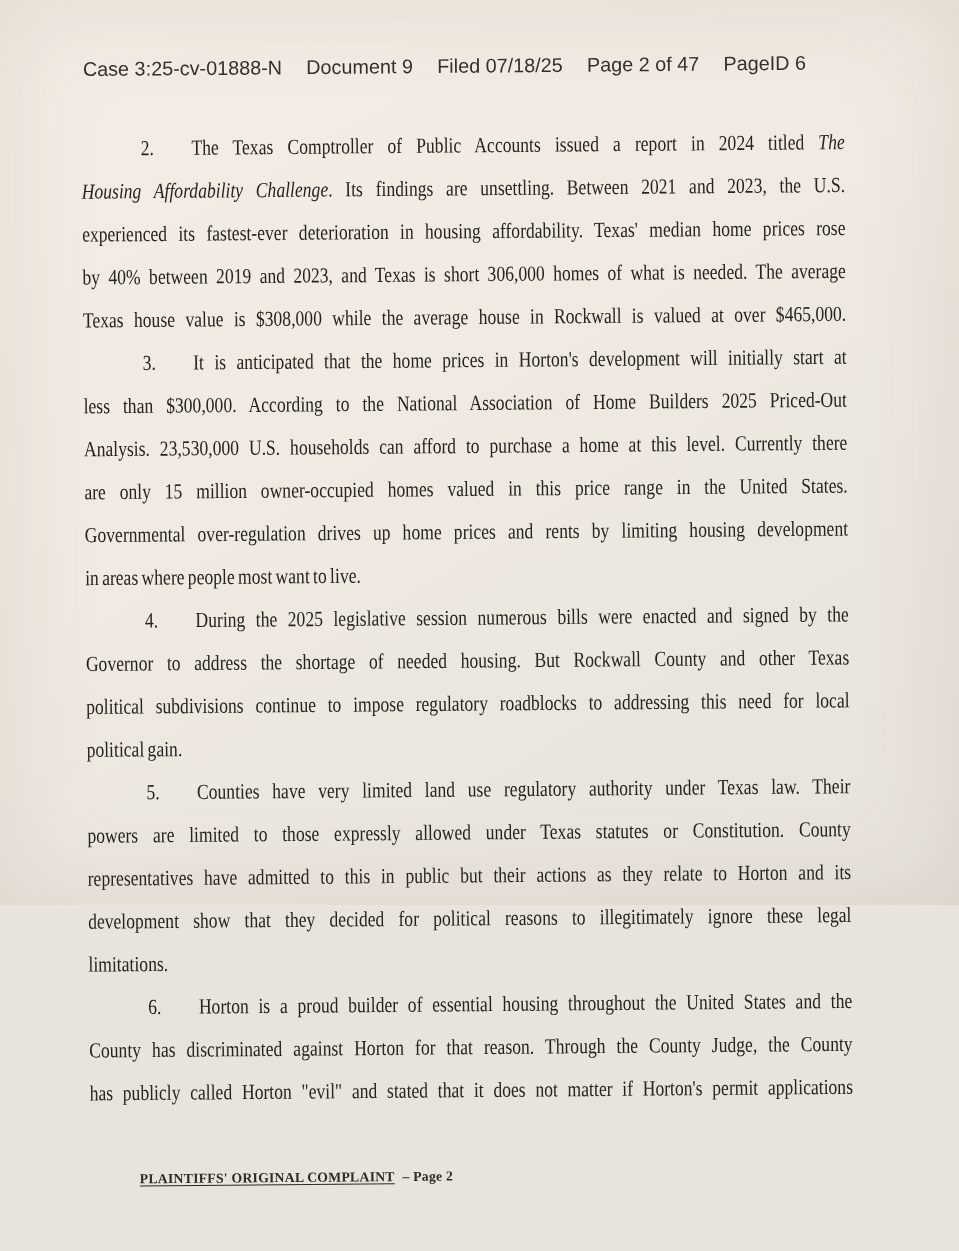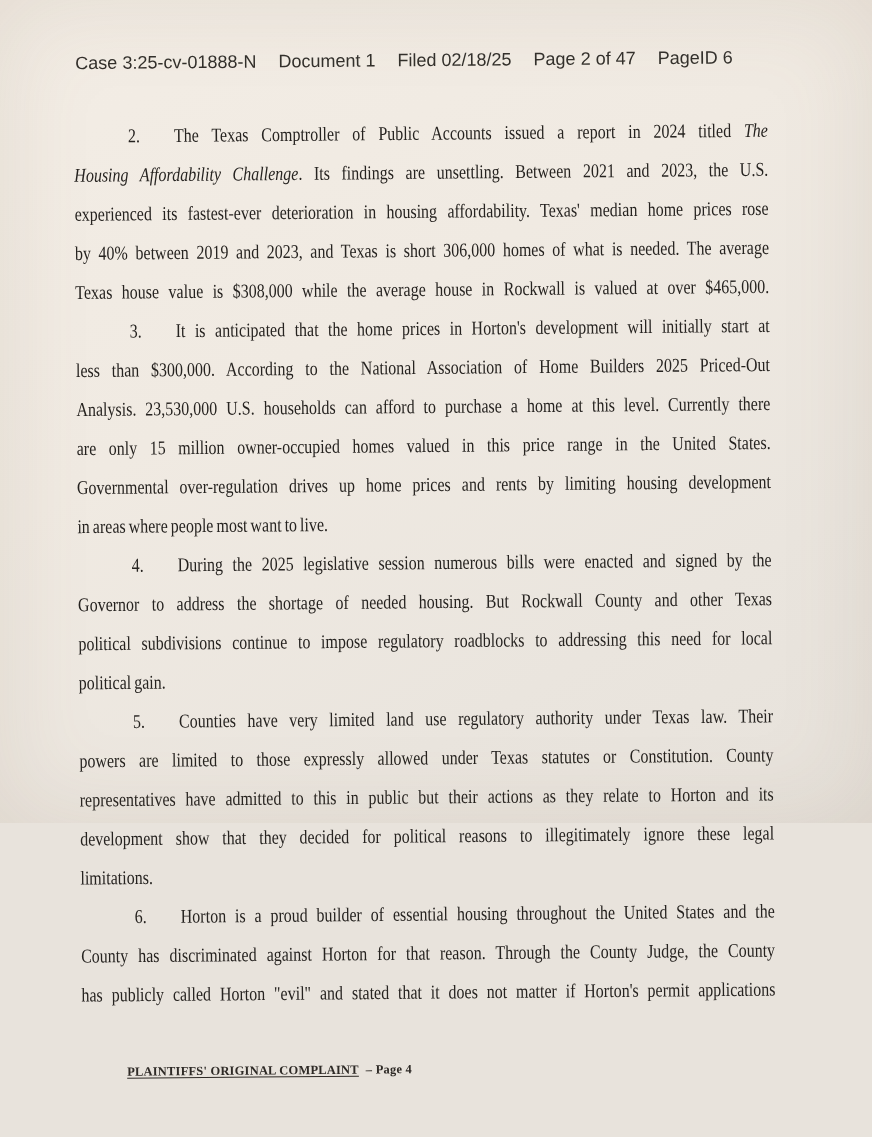--- a/index.html
+++ b/index.html
@@ -56,22 +56,22 @@
   .footer .sfx { margin-left: 7px; }
 </style>
 </head>
 <body>
 
 <div class="photo">
   <div class="content">
 
     <div class="header">
       <span>Case 3:25-cv-01888-N</span>
-      <span>Document 1</span>
-      <span>Filed 02/18/25</span>
+      <span>Document 9</span>
+      <span>Filed 07/18/25</span>
       <span>Page 2 of 47</span>
       <span>PageID 6</span>
     </div>
 
     <div class="body-text">
         <div class="para">
           <div class="line first j"><span class="pnum">2.</span><span class="ptab"></span><span>The Texas Comptroller of Public Accounts issued a report in 2024 titled </span><i class="ital">The</i></div>
           <div class="line j"><i class="ital">Housing Affordability Challenge</i><span>.  Its findings are unsettling.  Between 2021 and 2023, the U.S.</span></div>
           <div class="line j"><span>experienced its fastest-ever deterioration in housing affordability.  Texas' median home prices rose</span></div>
           <div class="line j"><span>by 40% between 2019 and 2023, and Texas is short 306,000 homes of what is needed.  The average</span></div>
@@ -99,17 +99,17 @@
           <div class="line"><span>limitations.</span></div>
         </div>
         <div class="para">
           <div class="line first j"><span class="pnum">6.</span><span class="ptab"></span><span>Horton is a proud builder of essential housing throughout the United States and the</span></div>
           <div class="line j"><span>County has discriminated against Horton for that reason.  Through the County Judge, the County</span></div>
           <div class="line j"><span>has publicly called Horton "evil" and stated that it does not matter if Horton's permit applications</span></div>
         </div>
       </div>
 
     <div class="footer">
-      <span class="u">PLAINTIFFS' ORIGINAL COMPLAINT</span><span class="sfx">– Page 4</span>
+      <span class="u">PLAINTIFFS' ORIGINAL COMPLAINT</span><span class="sfx">– Page 2</span>
     </div>
 
   </div>
 </div>
 
 </body></html>

